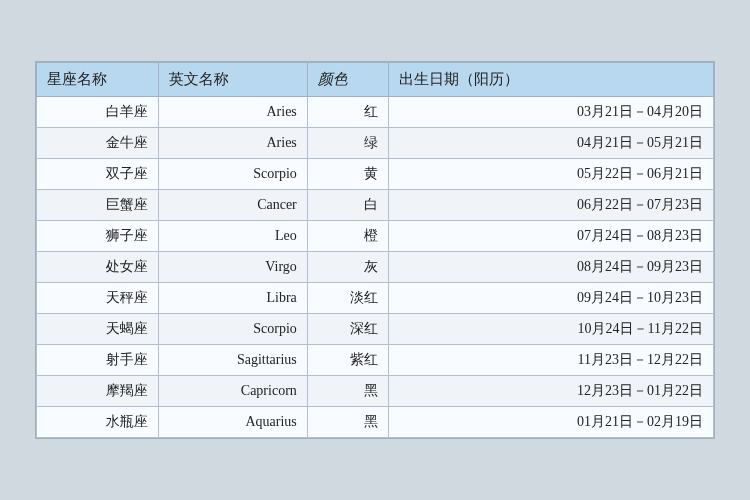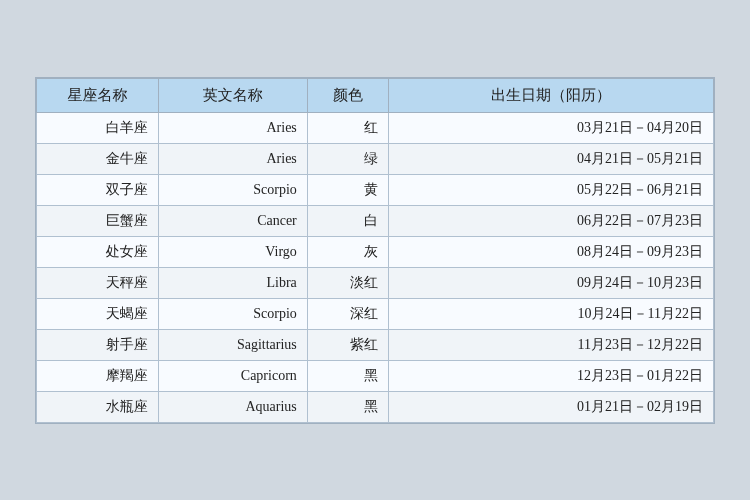--- a/index.html
+++ b/index.html
@@ -29,21 +29,21 @@
       border-collapse: collapse;
     }
 
     thead tr {
       background-color: #b8d8f0;
     }
 
     thead th {
       border: 1px solid #a0b0c0;
       padding: 7px 10px;
-      text-align: center;
+      text-align: left;
       font-size: 15px;
       font-weight: normal;
       color: #222;
     }
 
     tbody tr {
       background-color: #f8fbff;
     }
 
     tbody tr:nth-child(even) {
@@ -53,21 +53,21 @@
     tbody td {
       border: 1px solid #b0c0d0;
       padding: 6px 10px;
       text-align: right;
       font-size: 14px;
       color: #222;
     }
 
     .col-zh { width: 18%; }
     .col-en { width: 22%; }
-    .col-color { width: 12%; }
+    .col-color { width: 12%; font-style: italic; }
     .col-date { width: 48%; }
   </style>
 </head>
 <body>
 
 <div class="table-container">
   <table>
     <thead>
       <tr>
         <th class="col-zh">星座名称</th>
@@ -93,20 +93,26 @@
           <td>双子座</td>
           <td>Scorpio</td>
           <td>黄</td>
           <td>05月22日－06月21日</td>
         </tr>
         <tr>
           <td>巨蟹座</td>
           <td>Cancer</td>
           <td>白</td>
           <td>06月22日－07月23日</td>
+        </tr>
+        <tr>
+          <td>狮子座</td>
+          <td>Leo</td>
+          <td>橙</td>
+          <td>07月24日－08月23日</td>
         </tr>
         <tr>
           <td>处女座</td>
           <td>Virgo</td>
           <td>灰</td>
           <td>08月24日－09月23日</td>
         </tr>
         <tr>
           <td>天秤座</td>
           <td>Libra</td>

